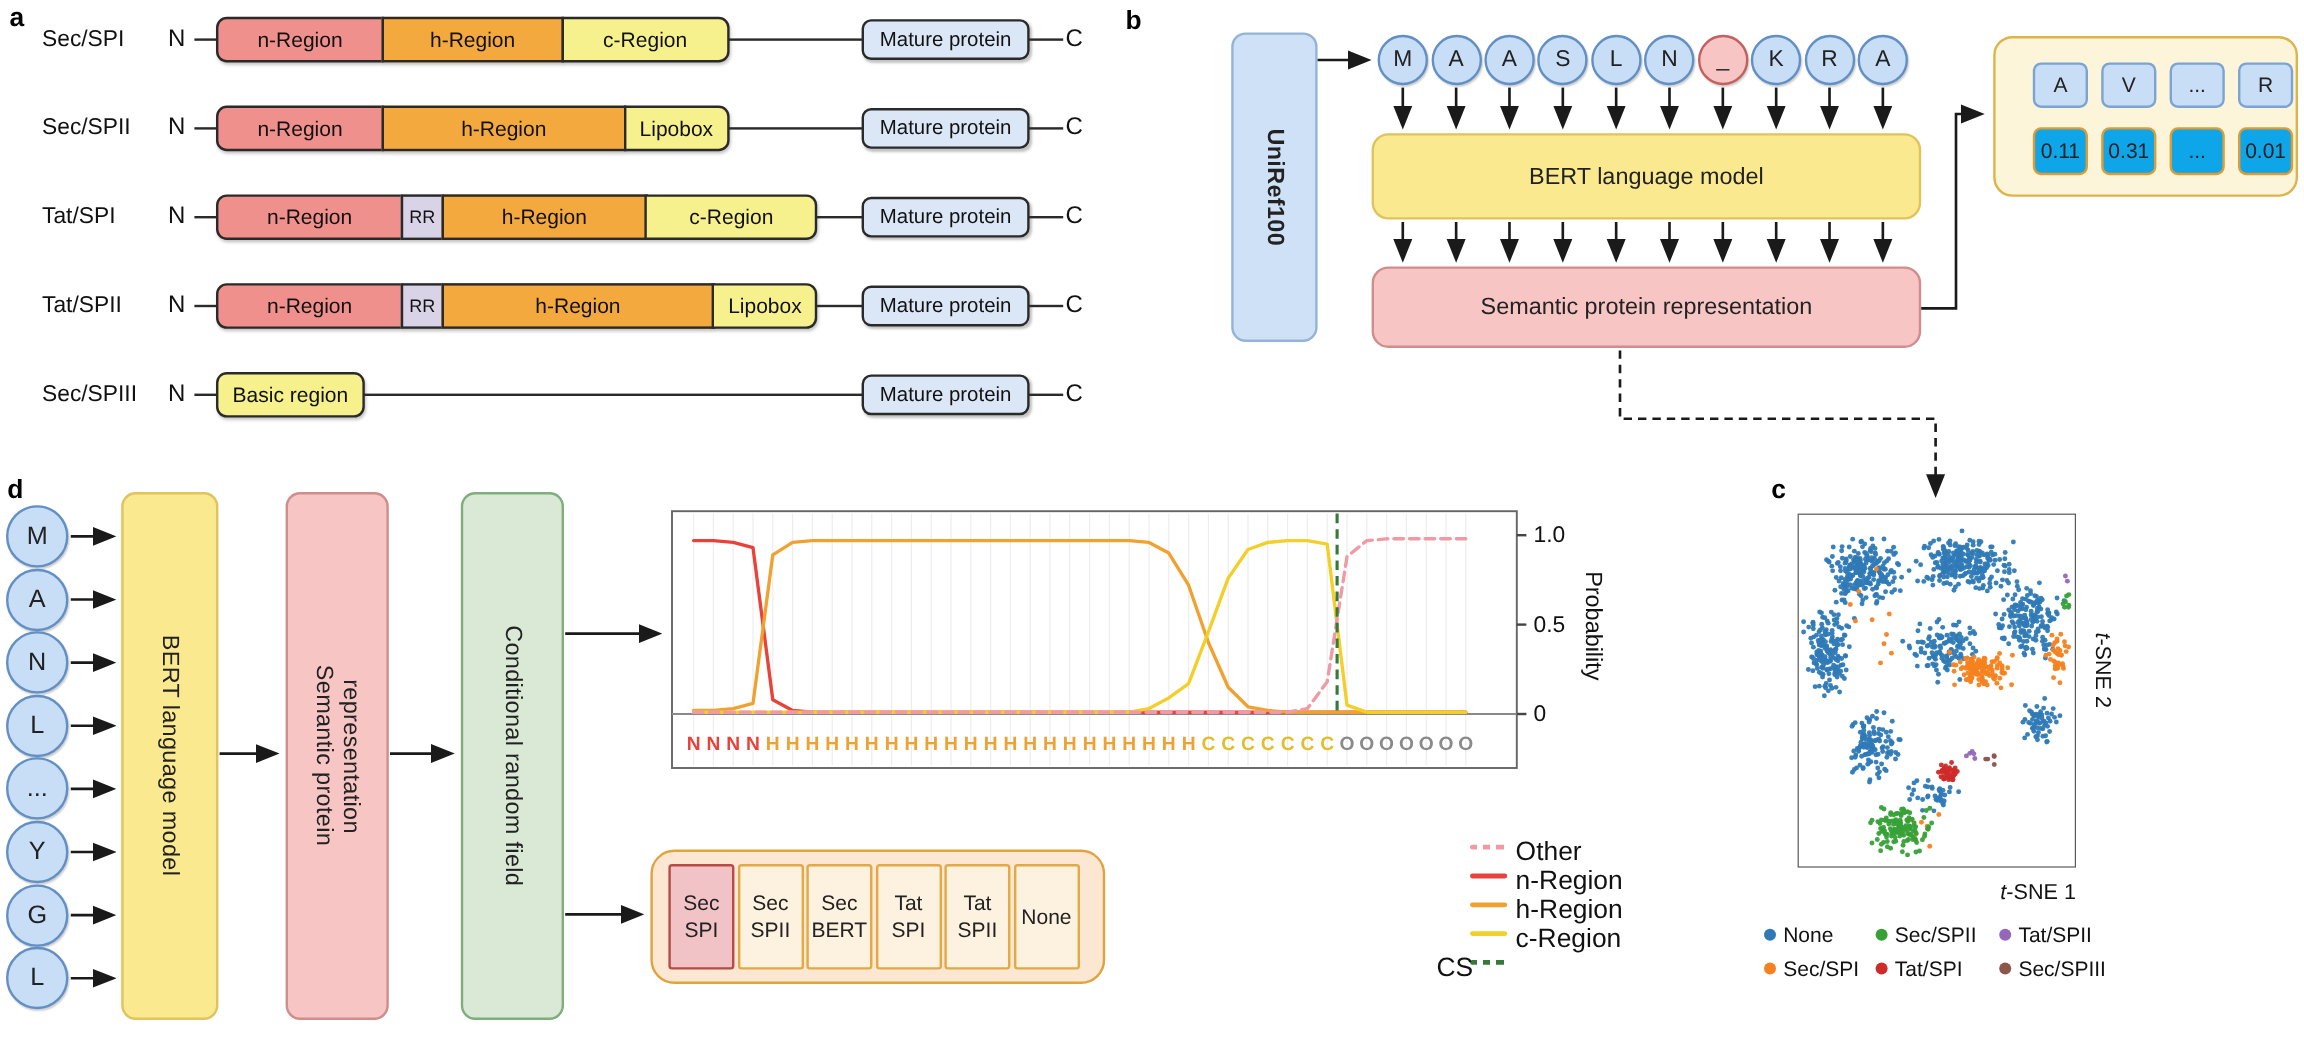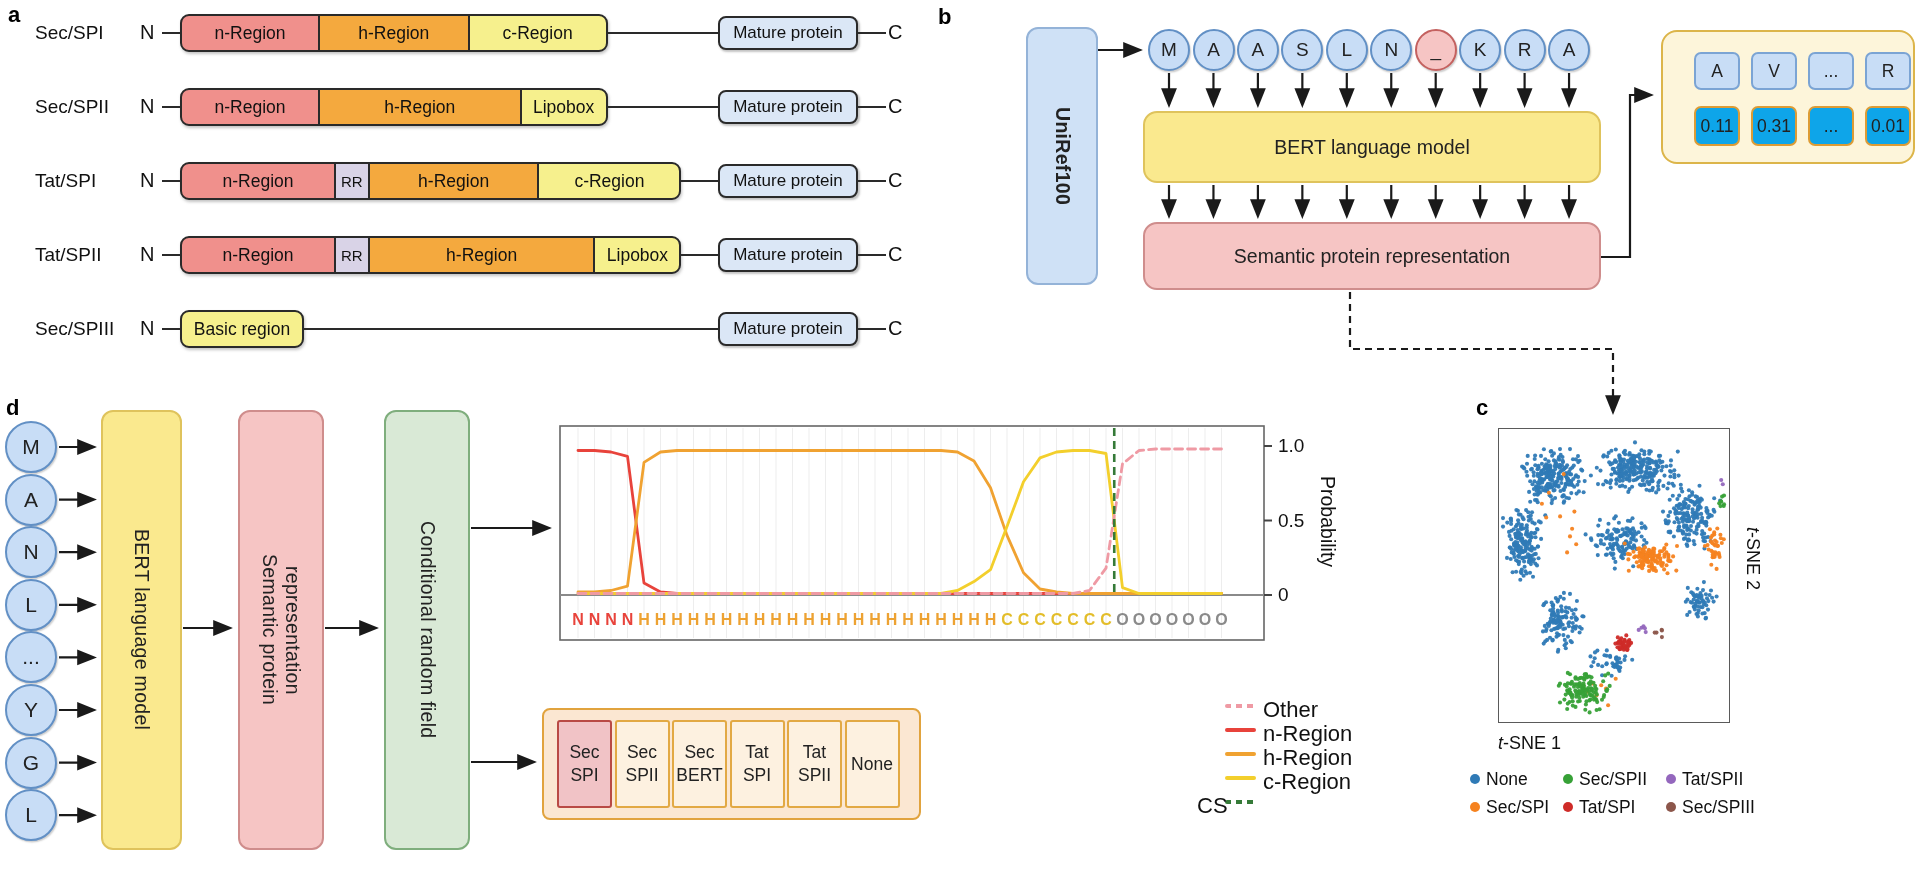--- a/index.html
+++ b/index.html
@@ -1640,21 +1640,21 @@
       <circle cx="162.9" cy="201.5" r="2.05" fill="#8c564b" fill-opacity="0.95"></circle>
       <circle cx="155.7" cy="203.6" r="2.05" fill="#8c564b" fill-opacity="0.95"></circle>
       <circle cx="139.7" cy="200.9" r="2.05" fill="#9467bd" fill-opacity="0.95"></circle>
       <circle cx="146.7" cy="203.1" r="2.05" fill="#9467bd" fill-opacity="0.95"></circle>
       <circle cx="144.5" cy="197.3" r="2.05" fill="#9467bd" fill-opacity="0.95"></circle>
       <circle cx="142.5" cy="198.8" r="2.05" fill="#9467bd" fill-opacity="0.95"></circle>
       <circle cx="145.9" cy="199.2" r="2.05" fill="#9467bd" fill-opacity="0.95"></circle>
       <circle cx="222.2" cy="51.0" r="2.05" fill="#9467bd" fill-opacity="0.95"></circle>
       <circle cx="223.8" cy="55.3" r="2.05" fill="#9467bd" fill-opacity="0.95"></circle>
     </svg>
-  <div class="abs italic-first" style="left:1498px;top:733px;width:232px;text-align:left;font-size:18px"><i>t</i>-SNE 1</div>
+  <div class="abs italic-first" style="left:1498px;top:733px;width:232px;text-align:right;font-size:18px"><i>t</i>-SNE 1</div>
   <div class="abs italic-first" style="left:1742px;top:527px;font-size:18px;writing-mode:vertical-lr"><i>t</i>-SNE 2</div>
 
   <div class="panel-label" style="left:6px;top:395px">d</div>
 
   <div class="vbox" style="left:101px;top:410px;width:81px;height:440px;background:#fae98e;border:2px solid #dfc35c;border-radius:12px">
     <span class="vtext">BERT language model</span>
   </div>
   <div class="vbox" style="left:238px;top:410px;width:86px;height:440px;background:#f6c5c4;border:2px solid #cf8d8c;border-radius:12px">
     <span class="vtext">Semantic protein
 representation</span>
@@ -1753,21 +1753,21 @@
       <text x="570.5" y="207" text-anchor="middle" font-size="16" font-weight="bold" fill="#8a8a8a" font-family="Liberation Sans, sans-serif">O</text>
       <text x="587.0" y="207" text-anchor="middle" font-size="16" font-weight="bold" fill="#8a8a8a" font-family="Liberation Sans, sans-serif">O</text>
       <text x="603.5" y="207" text-anchor="middle" font-size="16" font-weight="bold" fill="#8a8a8a" font-family="Liberation Sans, sans-serif">O</text>
       <text x="620.0" y="207" text-anchor="middle" font-size="16" font-weight="bold" fill="#8a8a8a" font-family="Liberation Sans, sans-serif">O</text>
       <text x="636.5" y="207" text-anchor="middle" font-size="16" font-weight="bold" fill="#8a8a8a" font-family="Liberation Sans, sans-serif">O</text>
       <text x="653.0" y="207" text-anchor="middle" font-size="16" font-weight="bold" fill="#8a8a8a" font-family="Liberation Sans, sans-serif">O</text>
       <text x="669.5" y="207" text-anchor="middle" font-size="16" font-weight="bold" fill="#8a8a8a" font-family="Liberation Sans, sans-serif">O</text>
     </svg>
   <div class="abs" style="left:1316px;top:476px;font-size:19.5px;writing-mode:vertical-lr">Probability</div>
 
-  <div id="classes-box" class="abs" style="left:542px;top:708px;width:375px;height:108px;background:#fbe7d2;border:2.5px solid #e1a33e;border-radius:8px">
+  <div id="classes-box" class="abs" style="left:542px;top:708px;width:375px;height:108px;background:#fbe7d2;border:2.5px solid #e1a33e;border-radius:20px">
       <div class="class-cell hl" style="left:13.0px;top:10px;width:55px;height:88px">
         <div class="cl-line" style="">Sec</div>
         <div class="cl-line" style="">SPI</div>
       </div>
       <div class="class-cell" style="left:70.5px;top:10px;width:55px;height:88px">
         <div class="cl-line" style="">Sec</div>
         <div class="cl-line" style="">SPII</div>
       </div>
       <div class="class-cell" style="left:128.0px;top:10px;width:55px;height:88px">
         <div class="cl-line" style="">Sec</div>

